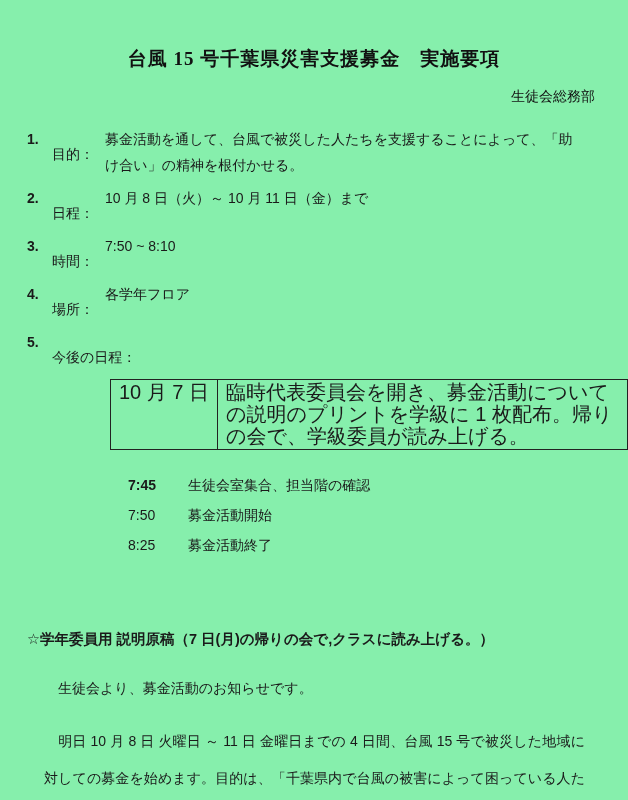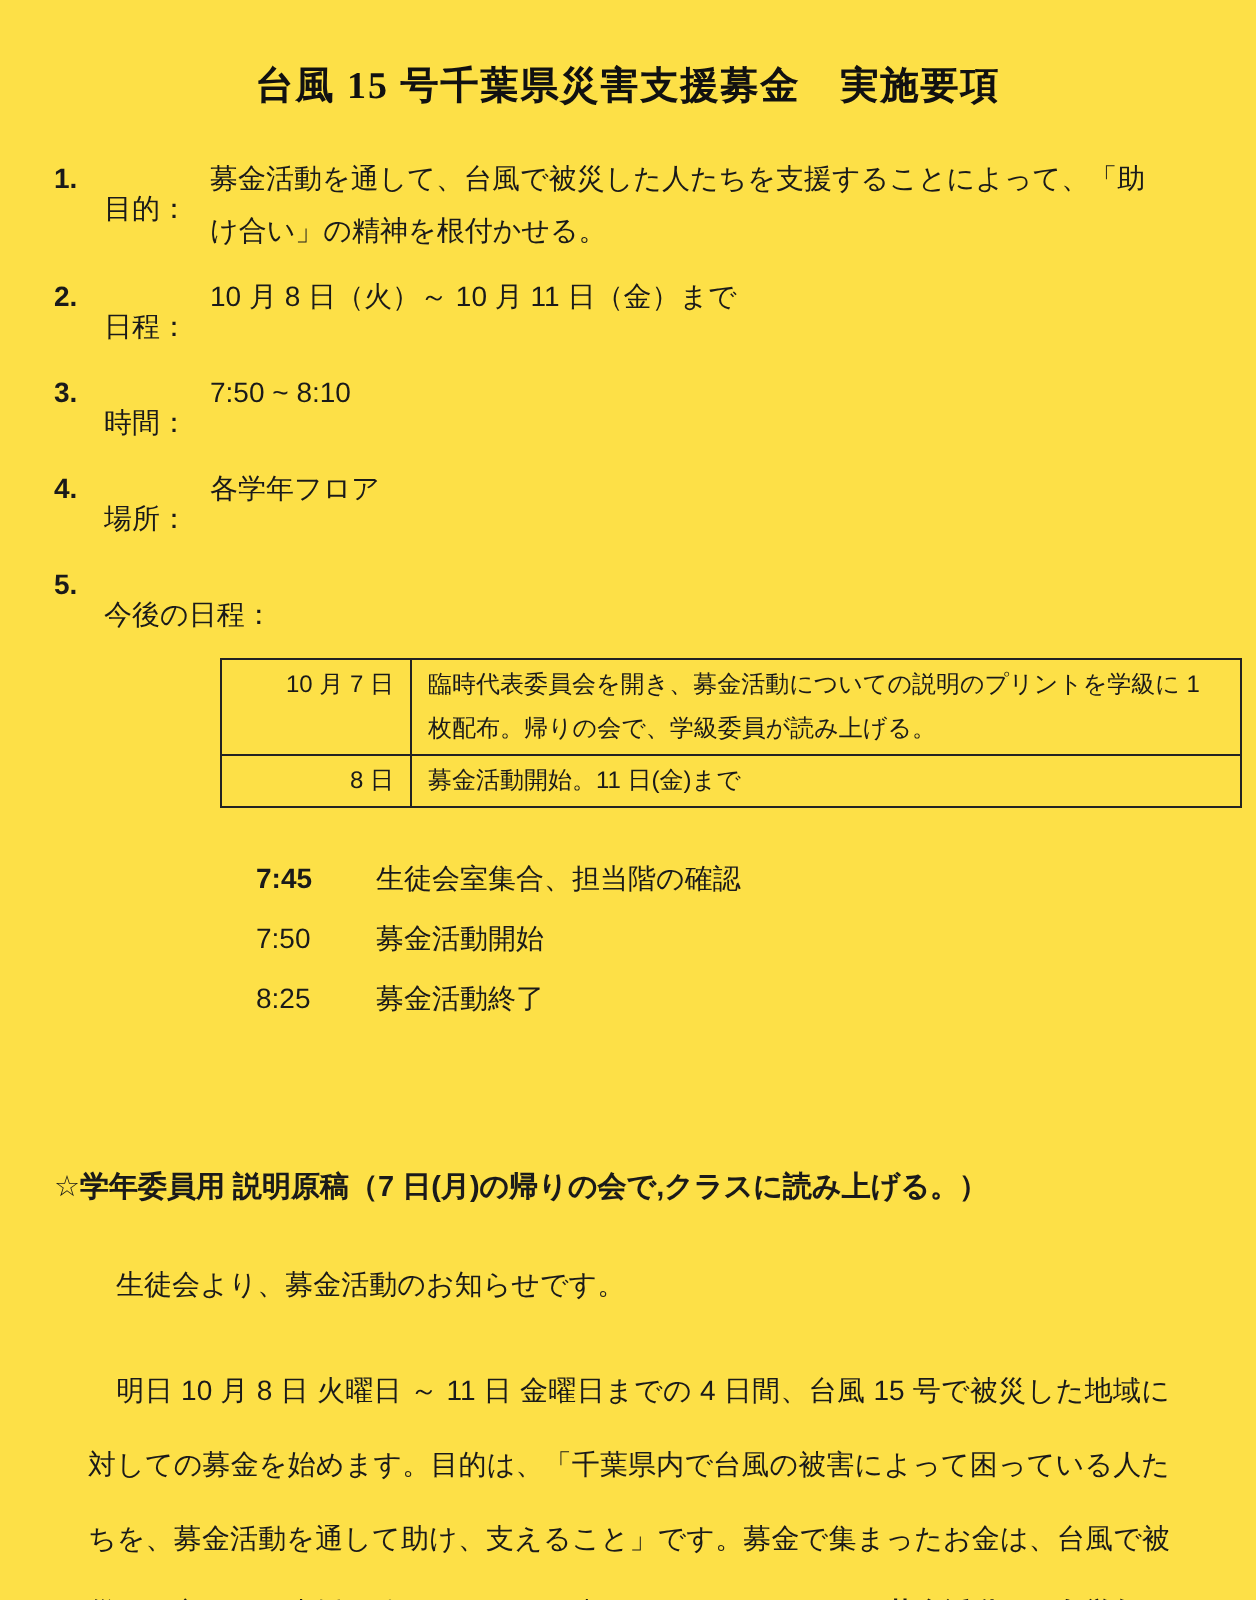--- a/index.html
+++ b/index.html
@@ -8,22 +8,22 @@
     height: 800px;
     background: #ffffff;
     color: #1a1a1a;
     font-family: "Liberation Sans", "DejaVu Sans", sans-serif;
     overflow: hidden;
   }
   .page {
     width: 628px;
     height: 800px;
     box-sizing: border-box;
-    padding-top: 30px;
-    background: #fde047;
+    padding-top: 46px;
+    background: #86efac;
   }
   .doc-title {
     text-align: center;
     font-family: "Liberation Serif", "DejaVu Serif", serif;
     font-weight: 700;
     font-size: 19px;
     letter-spacing: 1px;
     color: #111;
   }
   .doc-author {
@@ -55,21 +55,21 @@
     margin-top: 15px;
   }
   .item-label.wide { width: auto; }
   .item-content {
     width: 470px;
     word-break: break-all;
   }
   .sched-table {
     border-collapse: collapse;
     margin: 9px 0 0 110px;
-    font-size: 12px;
+    font-size: 20px;
     table-layout: fixed;
   }
   .sched-table td {
     border: 1px solid #222;
     line-height: 22px;
     padding: 1px 8px 2px 8px;
     vertical-align: top;
     word-break: break-all;
   }
   .sched-table td.date-cell {
@@ -104,20 +104,21 @@
   .paragraphs p { margin: 16px; }
   .bold { font-weight: 700; }
 </style>
 </head>
 <body>
 
 <div class="page">
 
   <div class="doc-title">台風 15 号千葉県災害支援募金　実施要項</div>
 
+  <div class="doc-author">生徒会総務部</div>
 
   <div class="items">
     <div class="item">
       <span class="item-num">1.</span>
       <span class="item-label">目的：</span>
       <span class="item-content">募金活動を通して、台風で被災した人たちを支援することによって、「助け合い」の精神を根付かせる。</span>
     </div>
     <div class="item">
       <span class="item-num">2.</span>
       <span class="item-label">日程：</span>
@@ -138,24 +139,20 @@
       <span class="item-label wide">今後の日程：</span>
     </div>
   </div>
 
   <table class="sched-table">
     <tbody>
       <tr>
         <td class="date-cell">10 月 7 日</td>
         <td class="desc-cell">臨時代表委員会を開き、募金活動についての説明のプリントを学級に 1 枚配布。帰りの会で、学級委員が読み上げる。</td>
       </tr>
-      <tr>
-        <td class="date-cell">8 日</td>
-        <td class="desc-cell">募金活動開始。11 日(金)まで</td>
-      </tr>
     </tbody>
   </table>
 
   <div class="timeline">
     <div class="timeline-row">
       <span class="timeline-time bold">7:45</span>
       <span class="timeline-desc">生徒会室集合、担当階の確認</span>
     </div>
     <div class="timeline-row">
       <span class="timeline-time">7:50</span>

